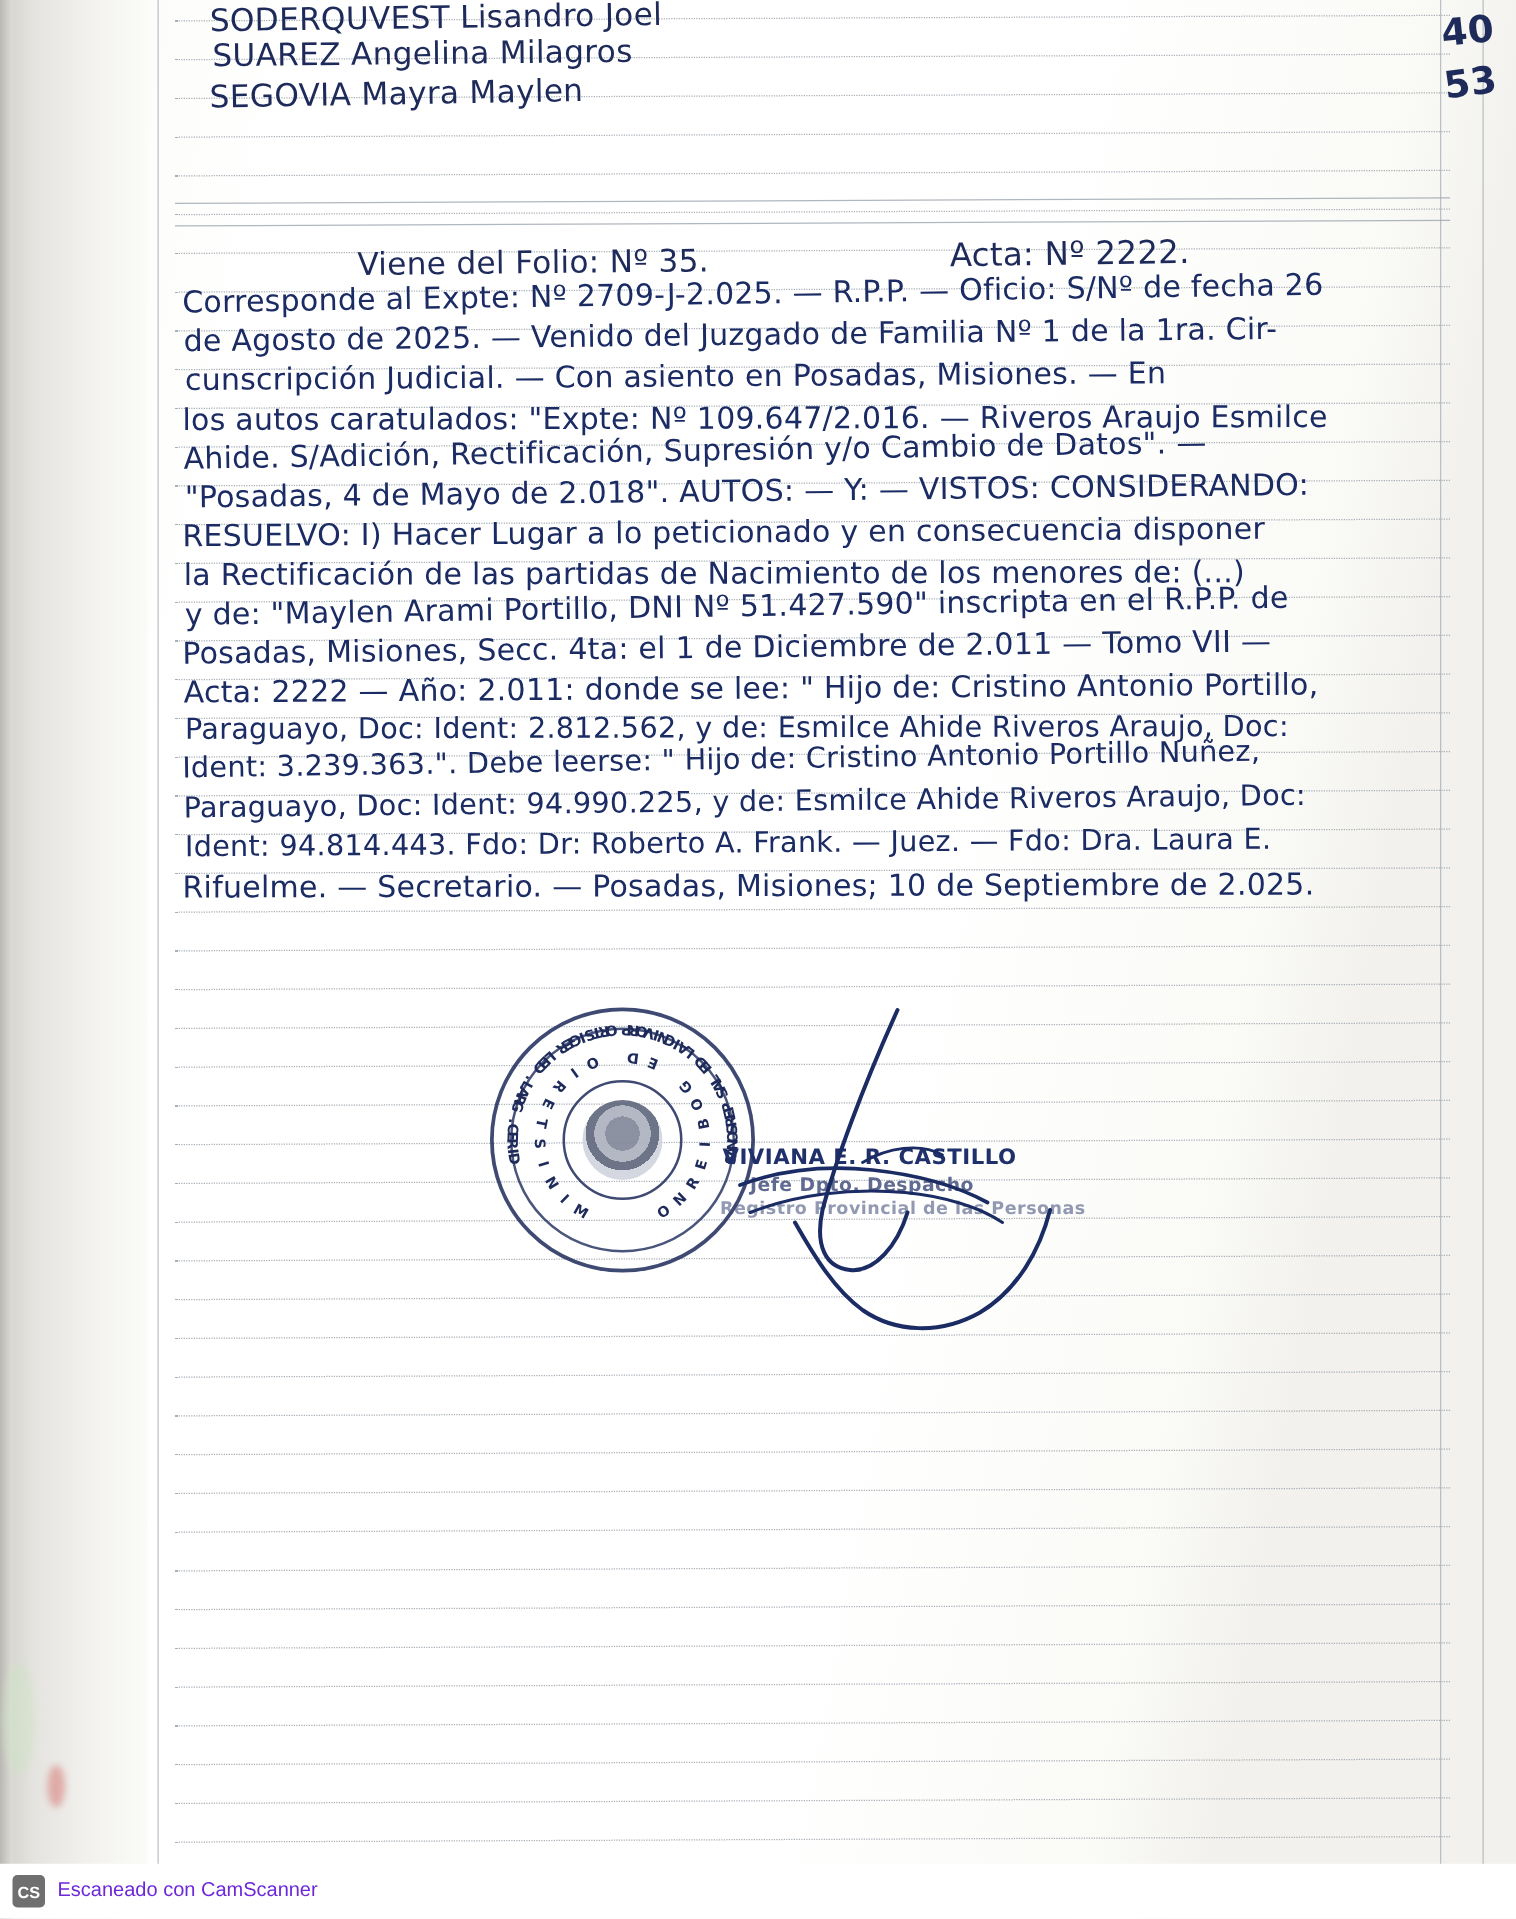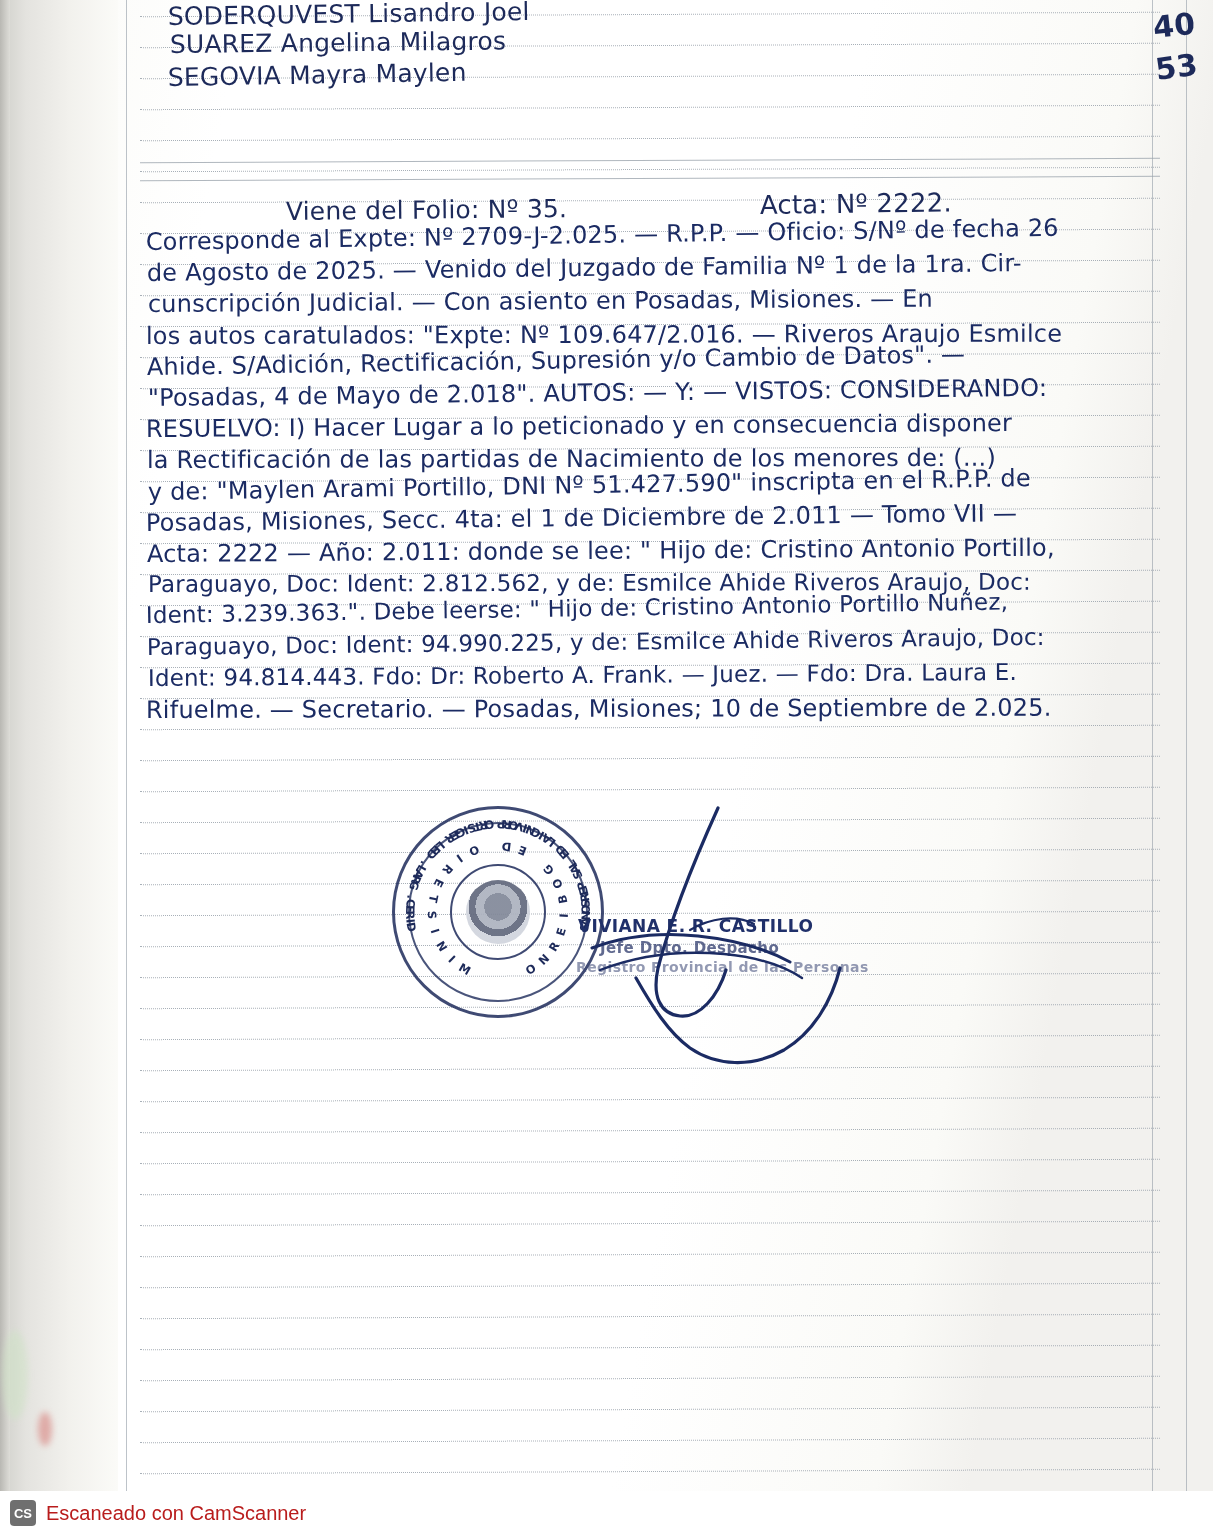--- a/index.html
+++ b/index.html
@@ -144,22 +144,22 @@
     background: #6f6f6f;
     color: #ffffff;
     font-size: 13px;
     font-weight: 700;
     display: flex;
     align-items: center;
     justify-content: center;
     font-family: "Liberation Sans", sans-serif;
   }
   #footer .txt {
-    color: #b91c1c;
-    font-size: 20px;
+    color: #6d28d9;
+    font-size: 16px;
     font-family: "Liberation Sans", sans-serif;
   }
   .corner-num {
     position: absolute;
     color: #1d2a5a;
     font-weight: 700;
   }
   .smudge {
     position: absolute;
     border-radius: 50%;

